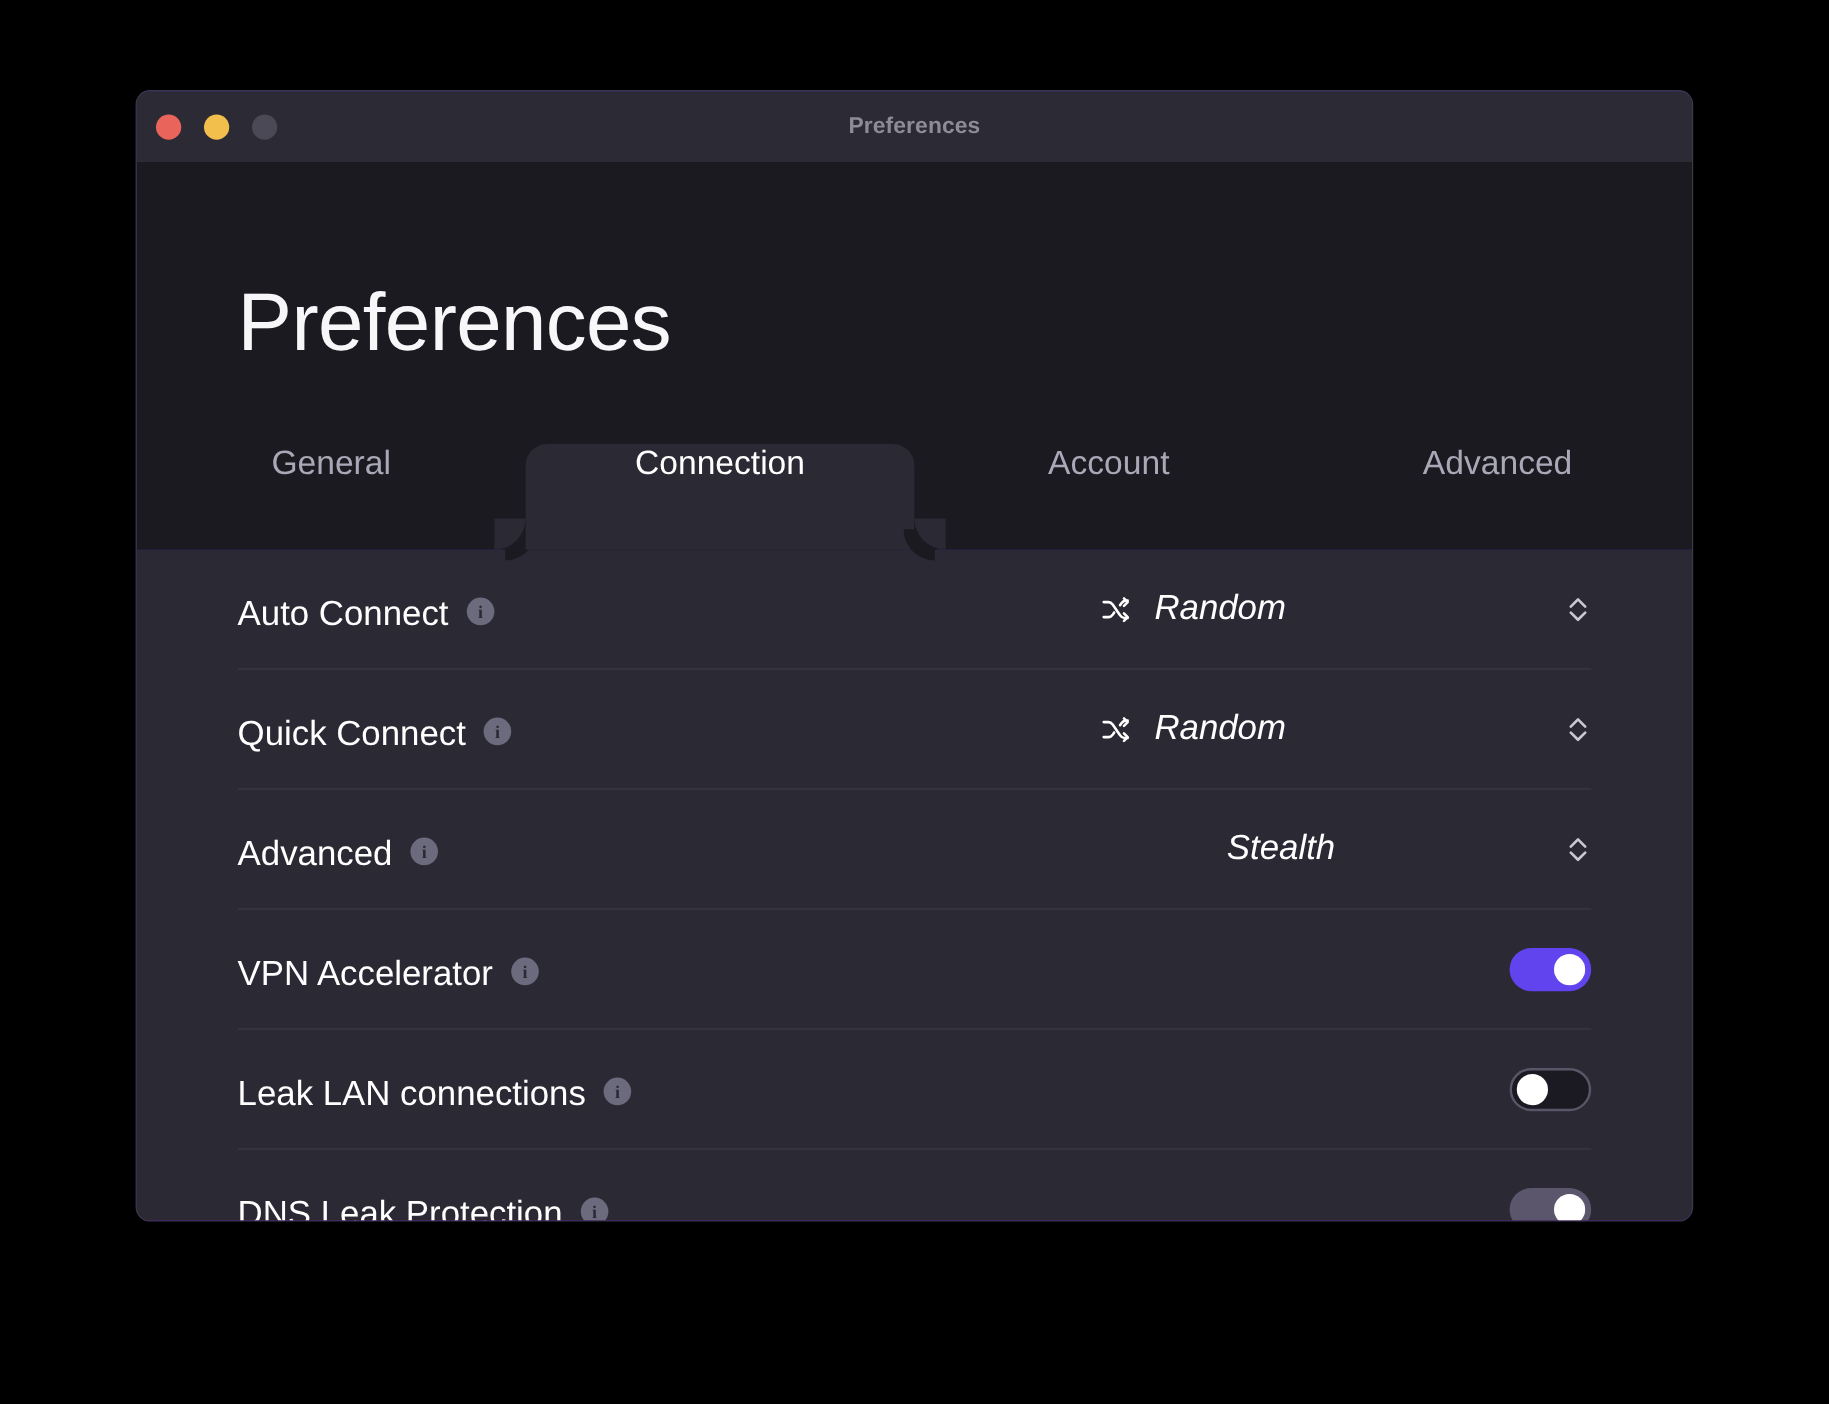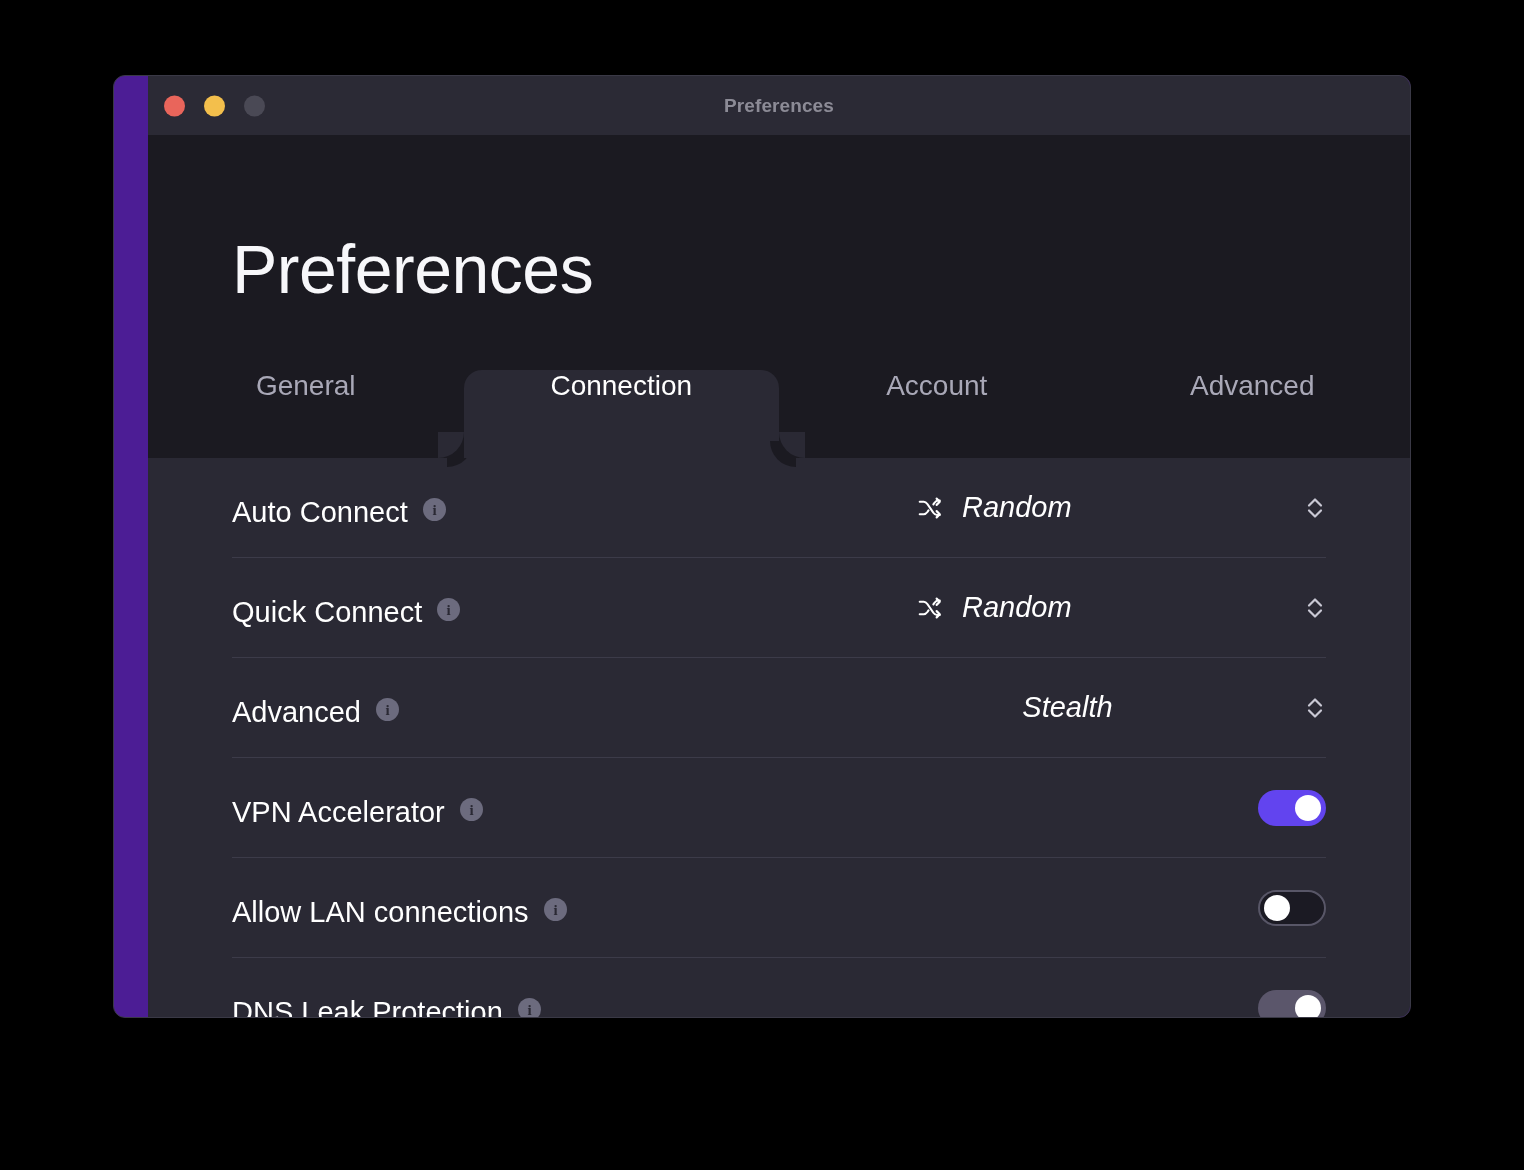--- a/index.html
+++ b/index.html
@@ -18,21 +18,20 @@
     left: 113px;
     top: 75px;
     width: 1298px;
     height: 943px;
     background: #4c1d95;
     border-radius: 12px;
     border: 1px solid #3a3946;
     overflow: hidden;
     display: flex;
     flex-direction: column;
-    padding-left: 34px;
   }
 
   
   .titlebar {
     height: 59px;
     flex: 0 0 59px;
     background: #2b2a35;
     position: relative;
     display: flex;
     align-items: center;
@@ -371,21 +370,21 @@
       </div>
       <div class="row-right">
         <div class="toggle on">
           <span class="knob"></span>
         </div>
       </div>
     </div>
 
     <div class="row">
       <div class="row-left">
-        <span class="row-label">Allow LAN connections</span>
+        <span class="row-label">Leak LAN connections</span>
         <span class="info-icon">
           <svg width="23" height="23" viewBox="0 0 23 23">
               <text x="11.5" y="17" text-anchor="middle" font-family="Liberation Serif, serif" font-size="15" font-weight="bold" fill="#2a2934">i</text>
             </svg>
         </span>
       </div>
       <div class="row-right">
         <div class="toggle off">
           <span class="knob"></span>
         </div>

